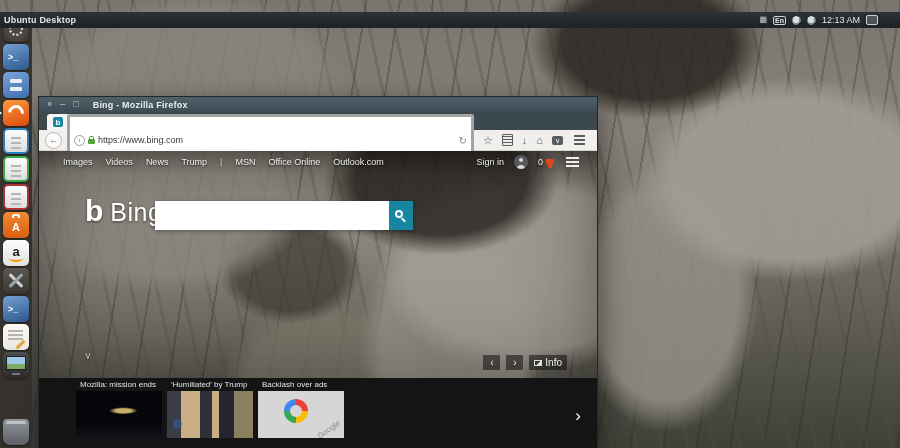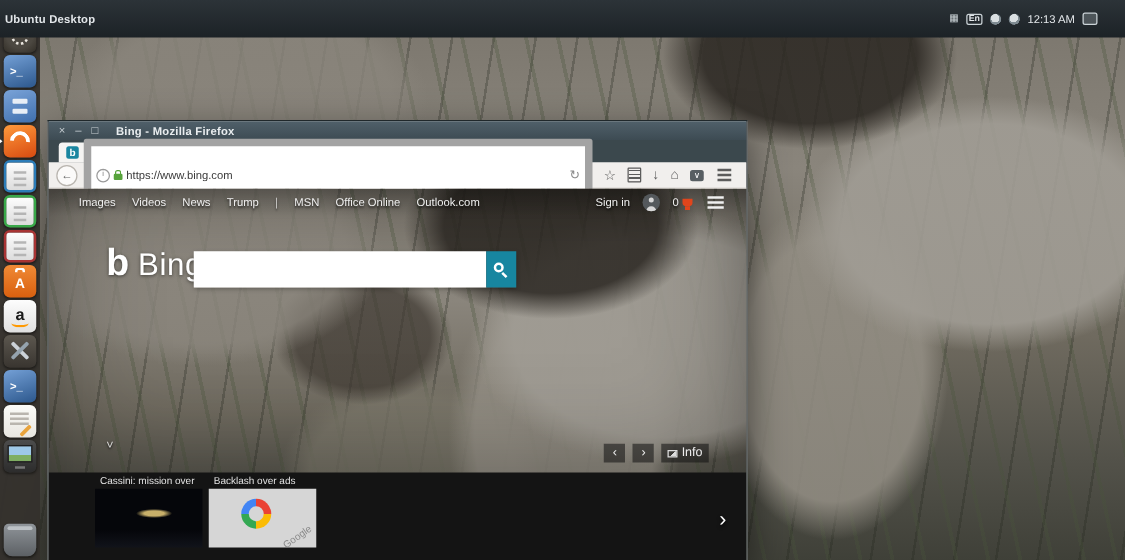--- a/index.html
+++ b/index.html
@@ -13,21 +13,21 @@
       radial-gradient(150px 220px at 74% 66%, rgba(148,143,133,.85) 0 48%, transparent 62%),
       radial-gradient(230px 140px at 22% 18%, rgba(138,133,124,.8) 0 50%, transparent 63%),
       radial-gradient(120px 90px at 45% 40%, rgba(62,56,49,.7) 0 45%, transparent 60%),
       radial-gradient(170px 120px at 52% 76%, rgba(124,120,107,.75) 0 48%, transparent 62%),
       repeating-linear-gradient(78deg, transparent 0 22px, rgba(72,84,58,.30) 22px 25px),
       repeating-linear-gradient(99deg, transparent 0 31px, rgba(34,38,28,.28) 31px 33px),
       linear-gradient(180deg,#7a756c 0%,#8a857c 30%,#6f6a5f 60%,#53524a 82%,#3f4038 100%);
   }
   .wallpaper{position:absolute;inset:0;}
   
-  .panel{position:absolute;top:0;left:0;right:0;height:30px;z-index:30;
+  .panel{position:absolute;top:12px;left:0;right:0;height:16px;z-index:30;
     background:linear-gradient(#2c3338,#1c2226);color:#e3e7ea;display:flex;align-items:center;font-size:9px;}
   .panel-title{font-weight:bold;margin-left:4px;letter-spacing:.2px;}
   .tray{margin-left:auto;display:flex;align-items:center;gap:6px;margin-right:22px;}
   .kbd-glyph{font-size:8px;line-height:8px;color:#ccd4d8;}
   .lang-badge{border:1px solid #ccd4d8;border-radius:2px;font-size:7px;line-height:7px;padding:0 1px;font-weight:bold;}
   .round-ic{width:9px;height:9px;border-radius:50%;background:radial-gradient(circle at 45% 40%, #d9dee1 0 45%, #7e8a91 46% 70%, transparent 71%);}
   .time{font-weight:normal;font-size:9px;}
   .session-ic{width:10px;height:8px;border:1px solid #ccd4d8;border-radius:2px;background:rgba(200,210,215,.25);}
   
   .launcher{position:absolute;top:13px;left:0;bottom:0;width:32px;z-index:25;background:rgba(52,48,44,.93);
@@ -71,21 +71,21 @@
   .winbtns span{cursor:pointer;}
   .wintitle{font-weight:bold;letter-spacing:.2px;}
   .tabbar{height:18px;background:#3b484d;display:flex;align-items:flex-end;padding-left:8px;}
   .tab{height:16px;background:#f5f4f2;border-radius:3px 3px 0 0;display:flex;align-items:center;padding:0 6px;width:98px;box-sizing:border-box;gap:4px;}
   .favicon{width:10px;height:10px;background:#1a86a0;border-radius:2px;color:#fff;font-size:8px;font-weight:bold;display:flex;align-items:center;justify-content:center;flex:0 0 auto;}
   .tab-label{font-size:9px;color:#3a3a3a;flex:1;}
   .tab-close{font-size:9px;color:#8a8a8a;cursor:pointer;}
   .newtab{color:#cfd6d9;font-size:12px;margin:0 0 2px 8px;cursor:pointer;}
   .toolbar{height:21px;background:#f1efed;border-bottom:1px solid #d8d4cf;display:flex;align-items:center;padding:0 6px;gap:5px;box-sizing:border-box;}
   .nav-back{width:15px;height:15px;border:1px solid #b9b5af;border-radius:50%;color:#666;font-size:9px;display:flex;align-items:center;justify-content:center;background:#fbfaf9;flex:0 0 auto;cursor:pointer;}
-  .urlbar{flex:1.5;height:15px;background:#fff;border:6px solid #a3a3a3;border-radius:2px;display:flex;align-items:center;padding:16px 4px;gap:3px;min-width:0;}
+  .urlbar{flex:1.5;height:15px;background:#fff;border:3px solid #a3a3a3;border-radius:2px;display:flex;align-items:center;padding:16px 4px;gap:3px;min-width:0;}
   .info-i{width:9px;height:9px;border:1px solid #9a9a9a;border-radius:50%;font-size:6px;color:#7a7a7a;display:flex;align-items:center;justify-content:center;flex:0 0 auto;}
   .lock{width:7px;height:5px;background:#57a33b;border-radius:1px;position:relative;margin-top:3px;flex:0 0 auto;}
   .lock::before{content:'';position:absolute;top:-3px;left:1px;width:3px;height:3px;border:1px solid #57a33b;border-bottom:none;border-radius:2px 2px 0 0;}
   .url-input{border:none;outline:none;flex:1;font-size:9px;color:#3a3a3a;font-family:inherit;min-width:0;background:transparent;padding:0;}
   .reload{color:#8a8a8a;font-size:10px;flex:0 0 auto;cursor:pointer;}
   .searchbar{flex:1;height:15px;background:#fff;border:1px solid #c9c5bf;border-radius:2px;display:flex;align-items:center;padding:0 4px;gap:3px;min-width:0;}
   .mag{width:8px;height:8px;position:relative;flex:0 0 auto;}
   .mag::before{content:'';position:absolute;top:0;left:0;width:5px;height:5px;border:1px solid #8a8a8a;border-radius:50%;}
   .mag::after{content:'';position:absolute;right:0;bottom:0;width:3px;height:1px;background:#8a8a8a;transform:rotate(45deg);}
   .search-input{border:none;outline:none;flex:1;font-size:9px;color:#999;background:transparent;font-family:inherit;min-width:0;padding:0;}
@@ -272,22 +272,26 @@
         <button class="cbtn">‹</button>
         <button class="cbtn">›</button>
         <button class="cinfo">
           <span class="pic-ic"></span>
           <span>Info</span>
         </button>
       </div>
 
       <div class="news-strip">
         <div class="card">
-          <div class="card-label">Cassini: mission over</div>
+          <div class="card-label">Mozilla: mission ends</div>
           <div class="card-img ci-cassini"></div>
+        </div>
+        <div class="card">
+          <div class="card-label">'Humiliated' by Trump</div>
+          <div class="card-img ci-trump"></div>
         </div>
         <div class="card">
           <div class="card-label">Backlash over ads</div>
           <div class="card-img ci-google">
             <span class="g-ring"></span>
             <span class="g-word">Google</span>
           </div>
         </div>
       </div>
       <span class="strip-next">›</span>

